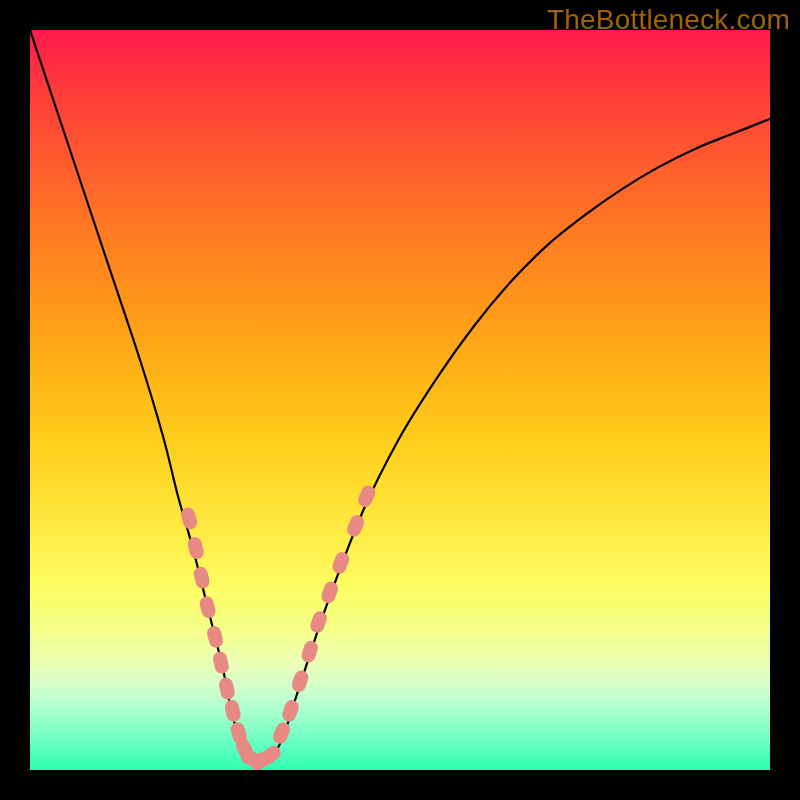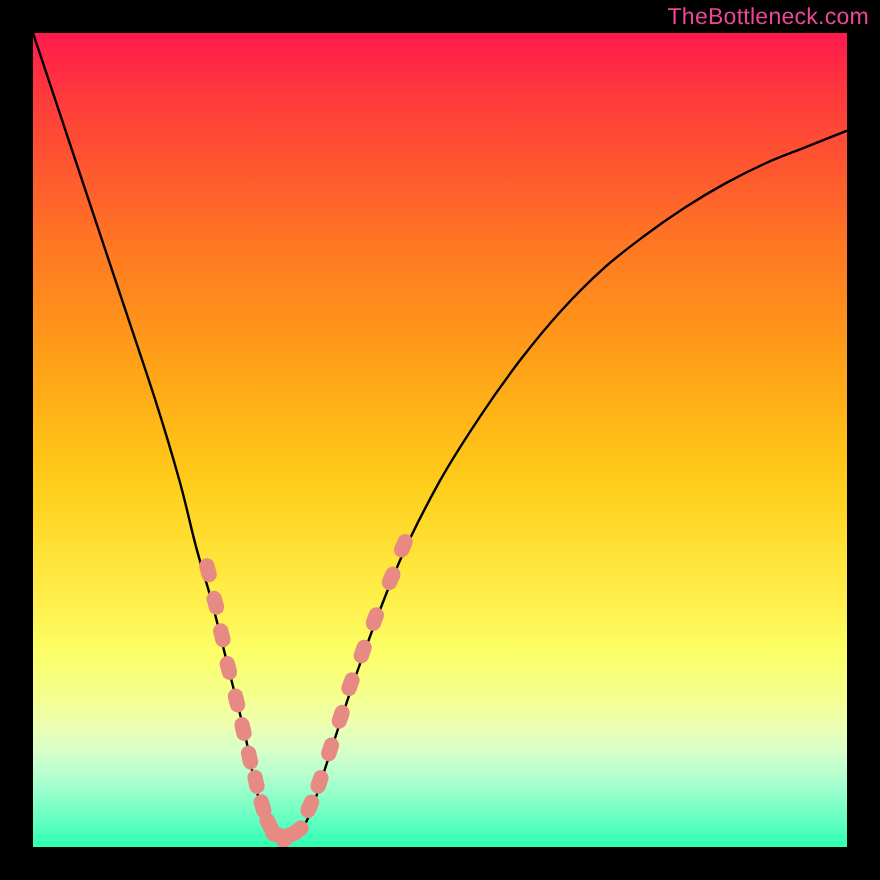--- a/index.html
+++ b/index.html
@@ -39,22 +39,22 @@
       #d9ffc8 88%,
       #b8ffd0 91%,
       #8cffc8 94%,
       #5effc0 97%,
       #2effb0 100%);
   }
   .watermark {
     position: absolute;
     top: 4px;
     right: 10px;
-    color: #ec4899;
-    font-size: 21px;
+    color: #a16207;
+    font-size: 28px;
     font-weight: 400;
     letter-spacing: 0.2px;
     user-select: none;
   }
   svg.curve {
     position: absolute;
     left: 0;
     top: 0;
     width: 740px;
     height: 740px;

